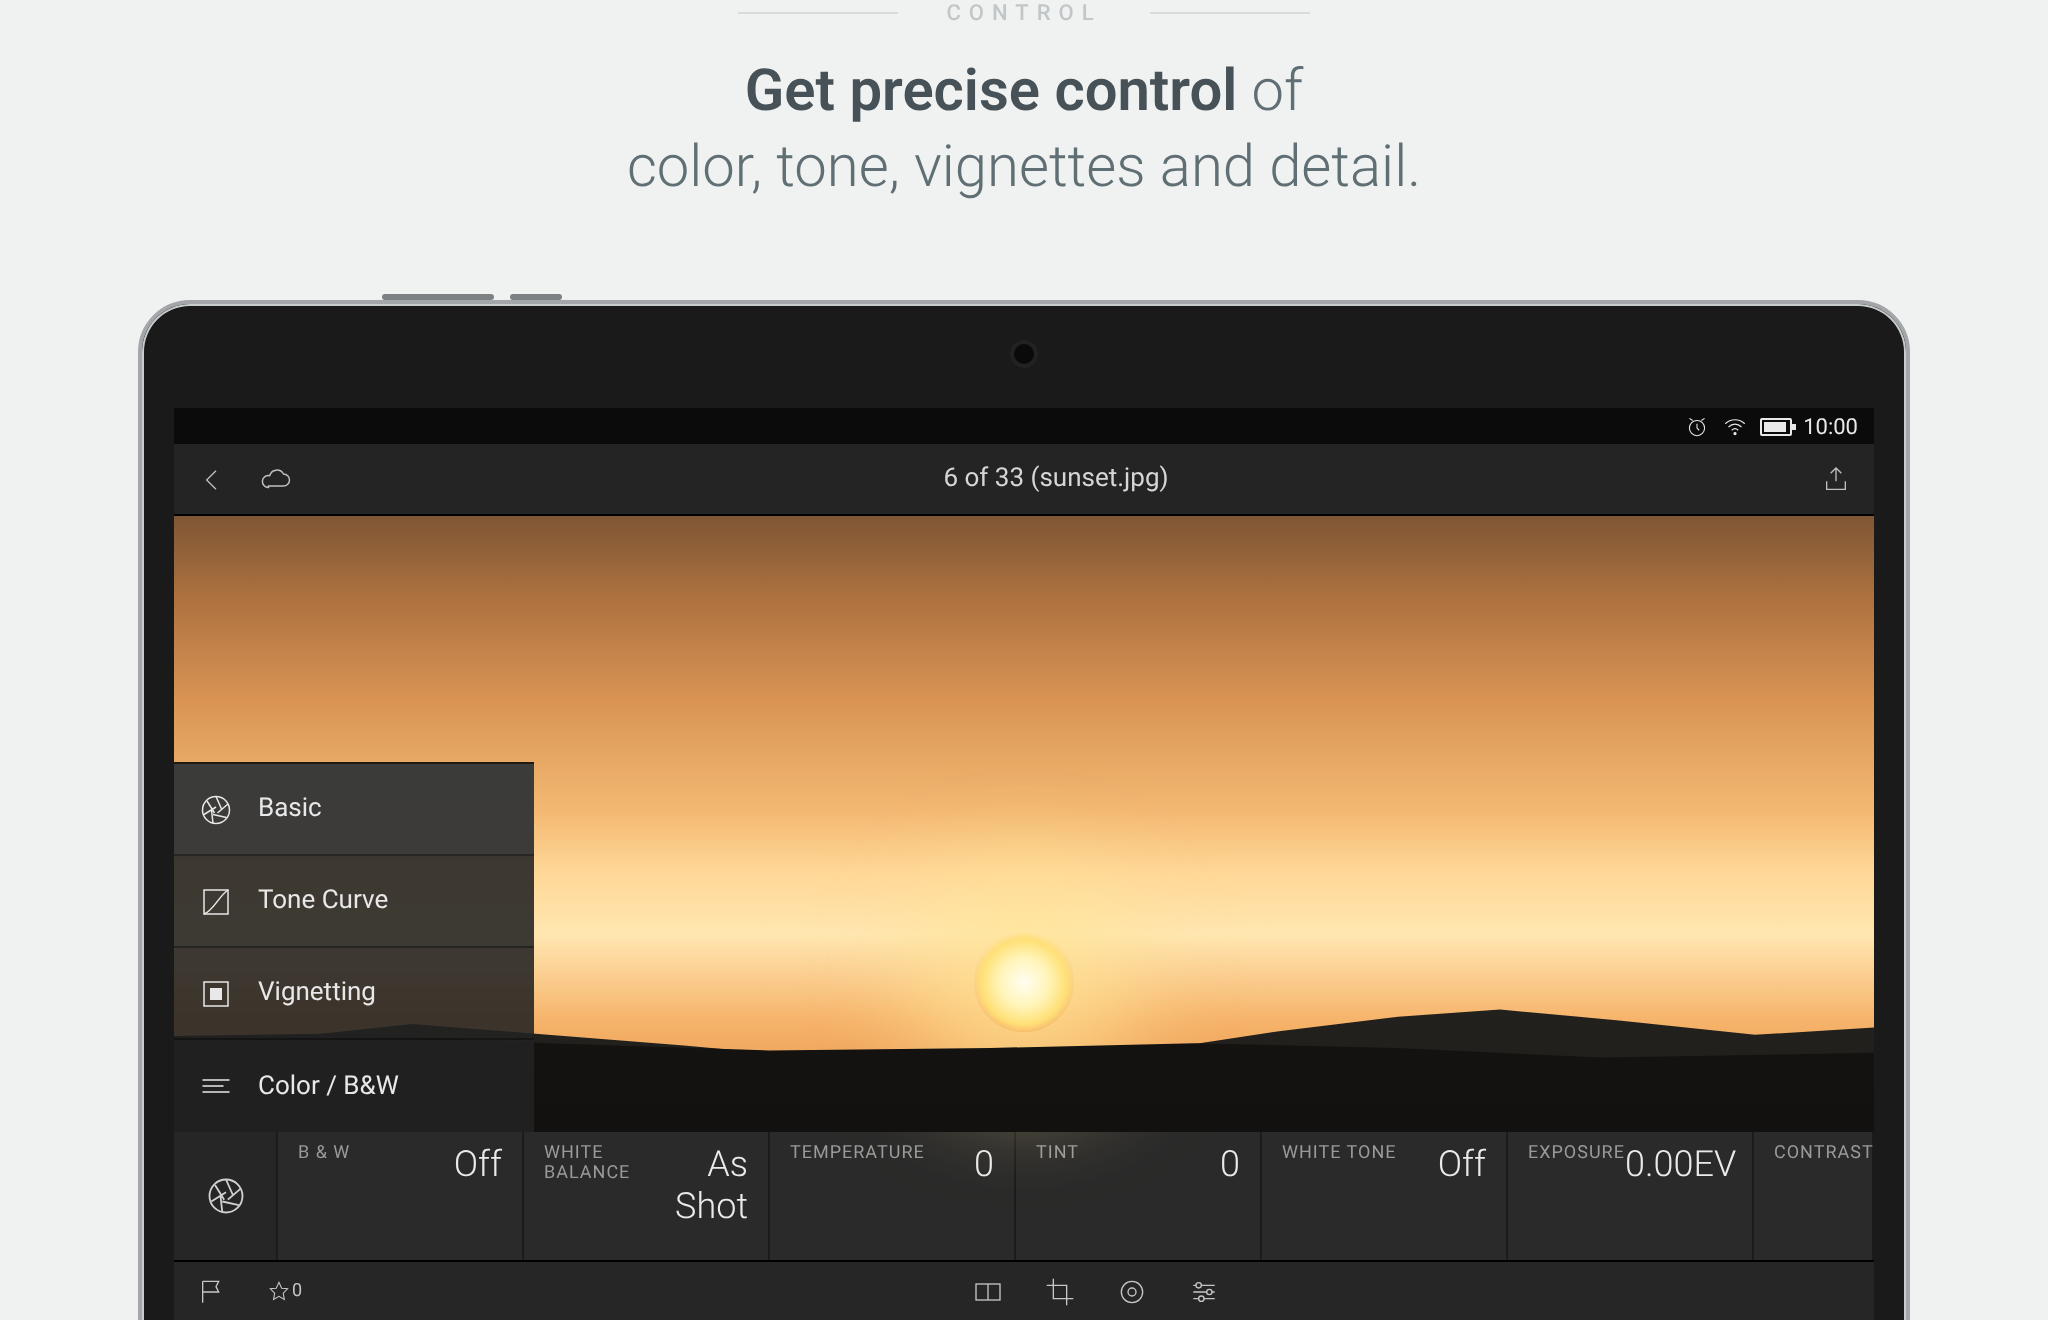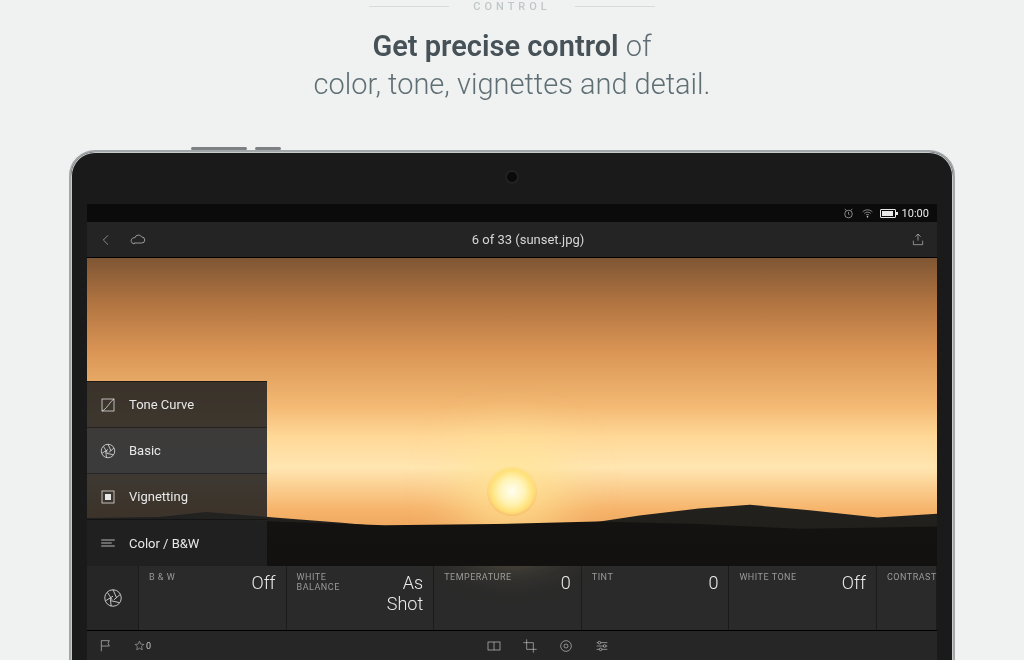--- a/index.html
+++ b/index.html
@@ -180,37 +180,37 @@
           </svg>
       </span>
     </div>
 
     <div class="photo">
       <div class="sun"></div>
       <div class="hills1"></div>
       <div class="hills2"></div>
 
       <div class="popup">
+        <div class="item selected">
+          <span class="pi">
+            <svg viewBox="0 0 24 24" width="18" height="18">
+                <circle cx="12" cy="12" r="9"></circle>
+                <path d="M12 3l4 9M20 8l-7 6M19 17l-9-2M10 21l-1-9M4 15l8-5M6 6l5 8"></path>
+              </svg>
+          </span>
+          <span>Basic</span>
+        </div>
         <div class="item">
           <span class="pi">
             <svg viewBox="0 0 24 24" width="18" height="18">
                 <rect x="4" y="4" width="16" height="16"></rect>
                 <path d="M4 20c6-2 10-12 16-16"></path>
               </svg>
           </span>
           <span>Tone Curve</span>
-        </div>
-        <div class="item selected">
-          <span class="pi">
-            <svg viewBox="0 0 24 24" width="18" height="18">
-                <circle cx="12" cy="12" r="9"></circle>
-                <path d="M12 3l4 9M20 8l-7 6M19 17l-9-2M10 21l-1-9M4 15l8-5M6 6l5 8"></path>
-              </svg>
-          </span>
-          <span>Basic</span>
         </div>
         <div class="item">
           <span class="pi">
             <svg viewBox="0 0 24 24" width="18" height="18">
                 <rect x="4" y="4" width="16" height="16"></rect>
                 <rect x="8" y="8" width="8" height="8" fill="#e8e8e8" stroke="none"></rect>
               </svg>
           </span>
           <span>Vignetting</span>
         </div>
@@ -245,20 +245,24 @@
         <span class="val">0</span>
       </div>
       <div class="cell">
         <span class="lbl">TINT</span>
         <span class="val">0</span>
       </div>
       <div class="cell">
         <span class="lbl">WHITE TONE</span>
         <span class="val">Off</span>
       </div>
+      <div class="cell">
+        <span class="lbl">EXPOSURE</span>
+        <span class="val">0.00EV</span>
+      </div>
       <div class="cell trunc">
         <span class="lbl">CONTRAST</span>
         <span class="val"></span>
       </div>
     </div>
 
     <div class="bottombar">
       <span class="ico">
         <svg viewBox="0 0 24 24" width="16" height="16">
             <path d="M5 4v16M5 4h12l-2 4 2 4H5"></path>

